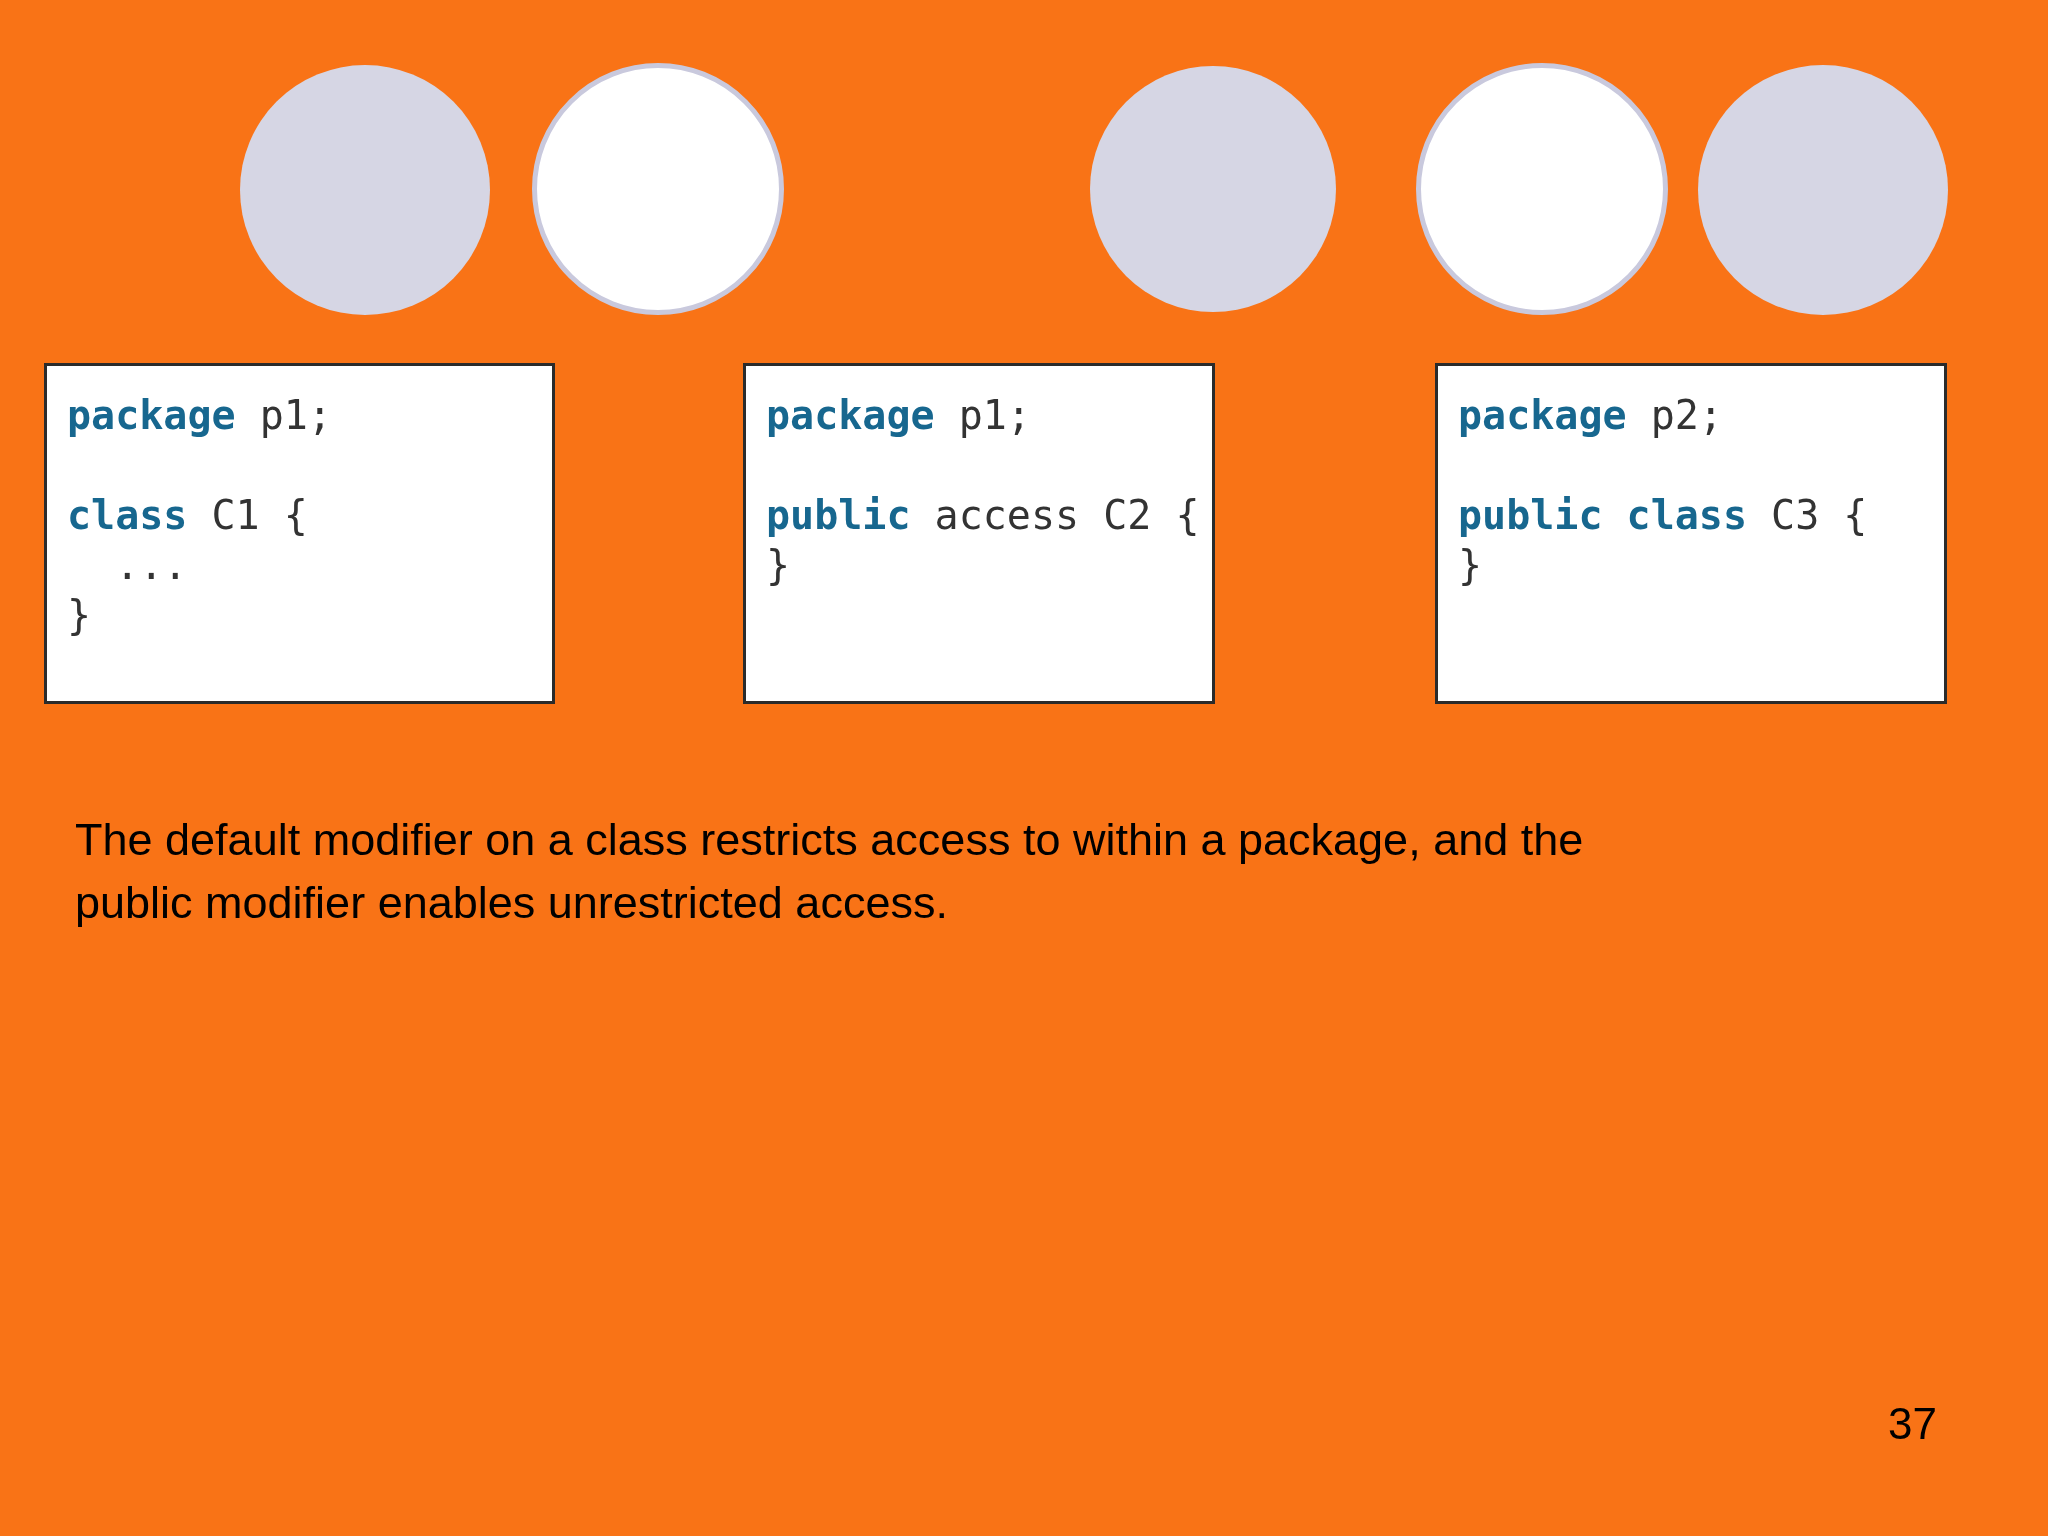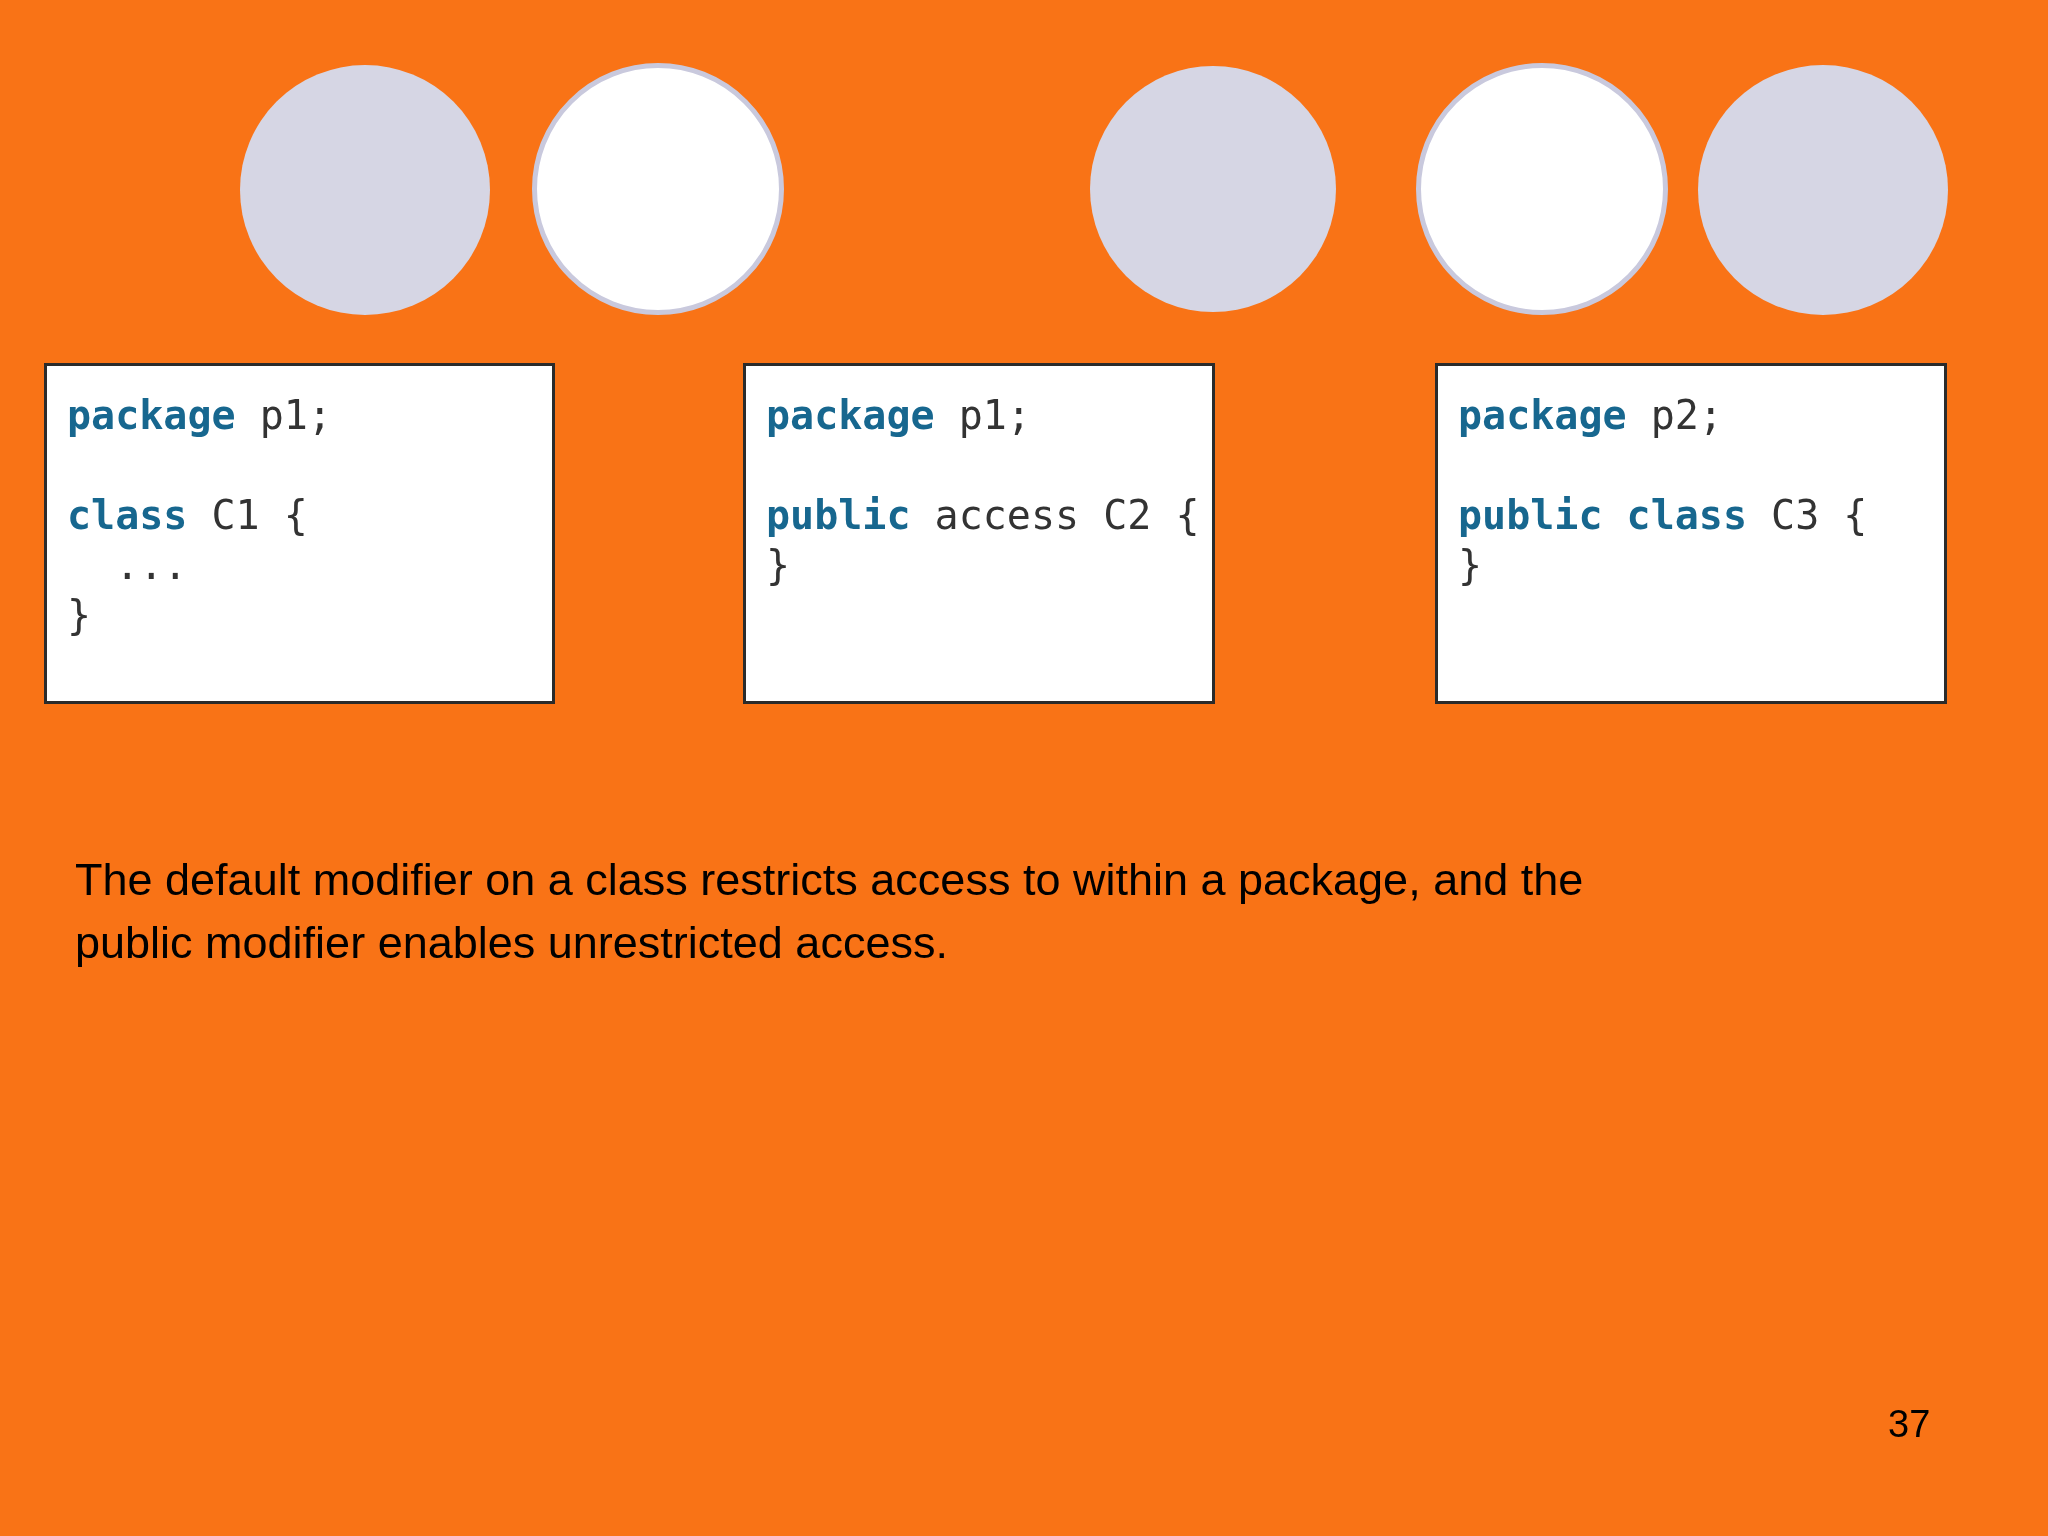--- a/index.html
+++ b/index.html
@@ -33,30 +33,30 @@
   .code-line{
     font-family:"DejaVu Sans Mono", monospace;
     font-size:40px;line-height:50px;
     white-space:pre;
     color:var(--code-text);
   }
   .code-line .kw{color:var(--kw);font-weight:bold;}
   .code-line .plain{color:var(--code-text);}
   
   .caption{
-    position:absolute;left:75px;top:848px;
+    position:absolute;left:75px;top:808px;
     color:var(--text);
     font-size:45px;line-height:63px;
     white-space:nowrap;
   }
   
   .page-number{
     position:absolute;left:1888px;top:1404px;
     color:var(--text);
-    font-size:38px;line-height:40px;
+    font-size:44px;line-height:40px;
   }
 </style>
 </head>
 <body>
 
 <div class="stage" style="--kw: #17678f; --code-text: #333333; --box-border: #2b2b2b; --circle-fill: #d6d6e4; --circle-outline: #c9c9dd; --text: #000000;">
 
   <div class="circle c1 filled"></div>
   <div class="circle c2 outline"></div>
   <div class="circle c3 filled"></div>

